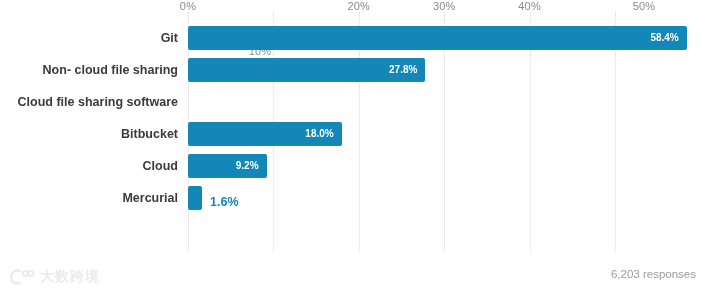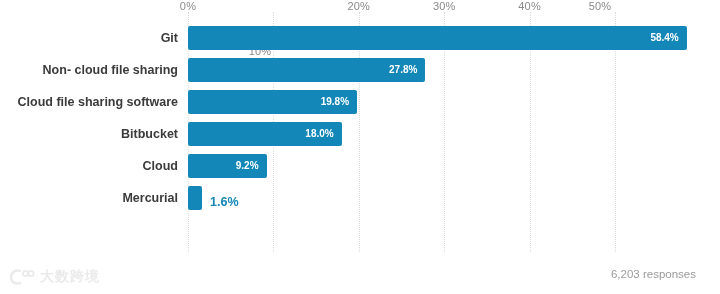--- a/index.html
+++ b/index.html
@@ -160,41 +160,38 @@
         <div class="gridline" style="left: 427px; border-left-color: rgb(220, 220, 220);"></div>
       </div>
   </div>
 
   <div class="tick-labels">
       <div class="tick-label" style="left: 188px; color: rgb(138, 138, 138);">0%</div>
       <div class="tick-label" style="left: 260px; color: rgb(138, 138, 138); margin-top: 45px;">10%</div>
       <div class="tick-label" style="left: 358.8px; color: rgb(138, 138, 138);">20%</div>
       <div class="tick-label" style="left: 444.2px; color: rgb(138, 138, 138);">30%</div>
       <div class="tick-label" style="left: 529.6px; color: rgb(138, 138, 138);">40%</div>
-      <div class="tick-label" style="left: 600px; color: rgb(138, 138, 138);">50%</div>
+      <div class="tick-label" style="left: 644px; color: rgb(138, 138, 138);">50%</div>
     </div>
 
   <div class="rows">
       <div class="row">
         <div class="row-label" style="color: rgb(59, 59, 59);">Git</div>
         <div class="bar" style="width: 498.736px; background: rgb(19, 135, 184);">
           <div class="bar-value-inside">58.4%</div>
         </div>
       </div>
       <div class="row">
         <div class="row-label" style="color: rgb(59, 59, 59);">Non- cloud file sharing</div>
         <div class="bar" style="width: 237.412px; background: rgb(19, 135, 184);">
           <div class="bar-value-inside">27.8%</div>
         </div>
       </div>
       <div class="row">
         <div class="row-label" style="color: rgb(59, 59, 59);">Cloud file sharing software</div>
-        <div class="bar" style="width: 169.092px; background: rgb(19, 135, 184);">
-          <div class="bar-value-inside">19.8%</div>
-        </div>
       </div>
       <div class="row">
         <div class="row-label" style="color: rgb(59, 59, 59);">Bitbucket</div>
         <div class="bar" style="width: 153.72px; background: rgb(19, 135, 184);">
           <div class="bar-value-inside">18.0%</div>
         </div>
       </div>
       <div class="row">
         <div class="row-label" style="color: rgb(59, 59, 59);">Cloud</div>
         <div class="bar" style="width: 78.568px; background: rgb(19, 135, 184);">

